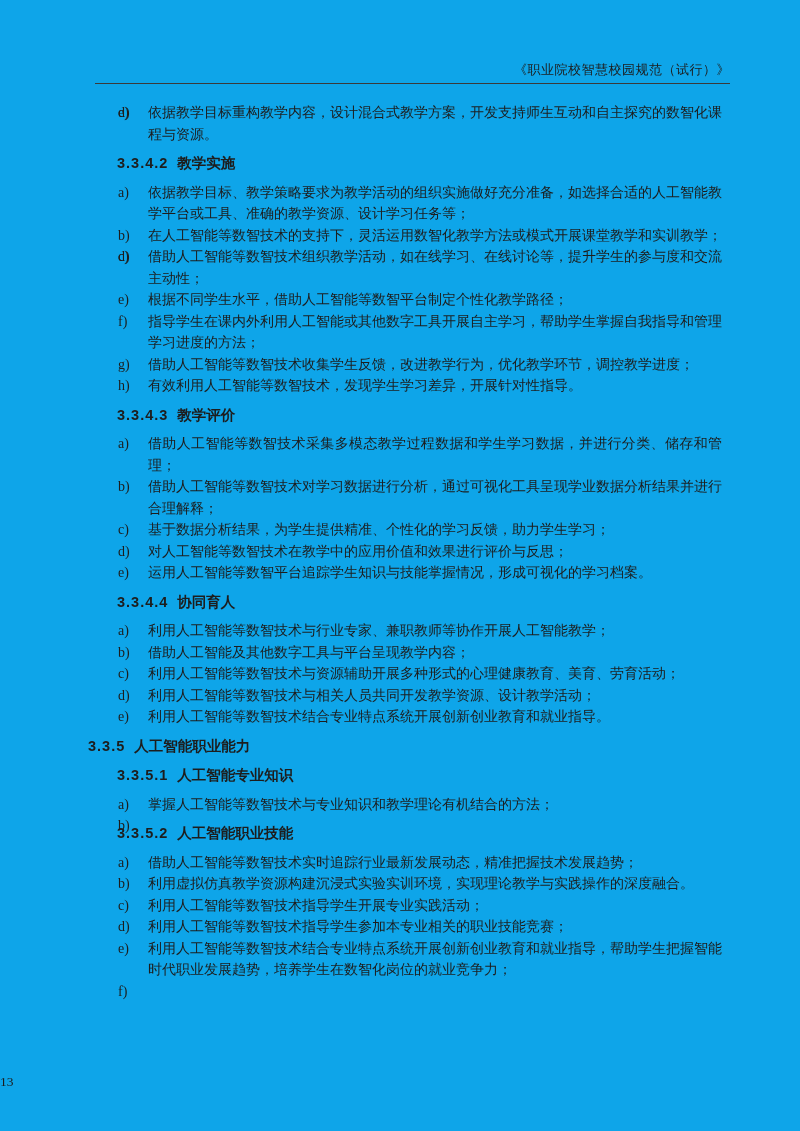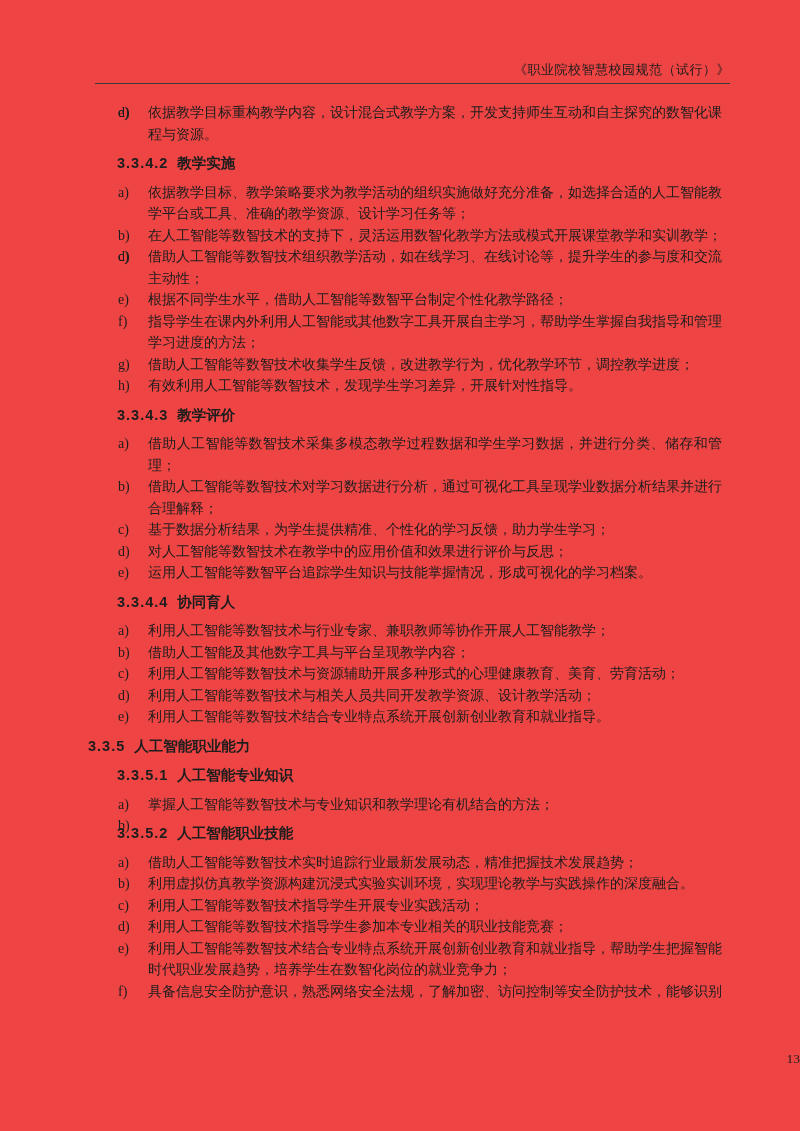--- a/index.html
+++ b/index.html
@@ -1,38 +1,38 @@
 <!DOCTYPE html>
 <html><head>
 <meta charset="utf-8">
 <style>
   html,body{margin:0;padding:0;background:#ffffff;}
   .page{
     position:relative;width:800px;height:1131px;overflow:hidden;
-    background:#ef4444;color:#1d1d1d;
+    background:#0ea5e9;color:#1d1d1d;
     font-family:"Liberation Serif","DejaVu Serif",serif;
   }
   .header{position:absolute;top:60px;left:95px;right:70px;}
   .header-title{text-align:right;font-size:13px;line-height:19px;letter-spacing:.5px;}
   .header-rule{margin-top:4px;border-top:1.5px solid #3a3a3a;height:0;}
   .content{position:absolute;top:102px;left:88px;right:78px;}
   .item{
     position:relative;padding-left:60px;
     font-size:14px;line-height:21.5px;
     text-align:justify;text-justify:inter-character;
   }
   .item .label{position:absolute;left:30px;top:0;}
   .heading{
     font-family:"Liberation Sans","DejaVu Sans",sans-serif;
     font-weight:bold;font-size:14.5px;line-height:21.5px;margin:8px 0 7px;
   }
   .heading.h3{margin-left:29px;}
   .heading.h2{margin-left:0;}
   .h-num{margin-right:9px;letter-spacing:1px;}
-  .footer{position:absolute;top:1051px;left:0;right:0;text-align:right;font-size:13.5px;}
+  .footer{position:absolute;top:1074px;left:0;right:0;text-align:left;font-size:13.5px;}
 </style>
 </head>
 <body>
 
 <div class="page">
   <div class="header">
     <div class="header-title">《职业院校智慧校园规范（试行）》</div>
     <div class="header-rule"></div>
   </div>
 
@@ -63,19 +63,19 @@
       <div class="heading h2"><span class="h-num">3.3.5</span><span class="h-title">人工智能职业能力</span></div>
       <div class="heading h3"><span class="h-num">3.3.5.1</span><span class="h-title">人工智能专业知识</span></div>
       <div class="item"><span class="label">a)</span><span class="text">掌握人工智能等数智技术与专业知识和教学理论有机结合的方法；</span></div>
       <div class="item"><span class="label">b)</span></div>
       <div class="heading h3"><span class="h-num">3.3.5.2</span><span class="h-title">人工智能职业技能</span></div>
       <div class="item"><span class="label">a)</span><span class="text">借助人工智能等数智技术实时追踪行业最新发展动态，精准把握技术发展趋势；</span></div>
       <div class="item"><span class="label">b)</span><span class="text">利用虚拟仿真教学资源构建沉浸式实验实训环境，实现理论教学与实践操作的深度融合。</span></div>
       <div class="item"><span class="label">c)</span><span class="text">利用人工智能等数智技术指导学生开展专业实践活动；</span></div>
       <div class="item"><span class="label">d)</span><span class="text">利用人工智能等数智技术指导学生参加本专业相关的职业技能竞赛；</span></div>
       <div class="item"><span class="label">e)</span><span class="text">利用人工智能等数智技术结合专业特点系统开展创新创业教育和就业指导，帮助学生把握智能时代职业发展趋势，培养学生在数智化岗位的就业竞争力；</span></div>
-      <div class="item"><span class="label">f)</span><span class="text">具备信息安全防护意识，熟悉网络安全法规，了解加密、访问控制等安全防护技术，能够识别</span></div>
+      <div class="item"><span class="label">f)</span></div>
     </div>
 
   <div class="footer">
     <span>13</span>
   </div>
 </div>
 
 </body></html>

